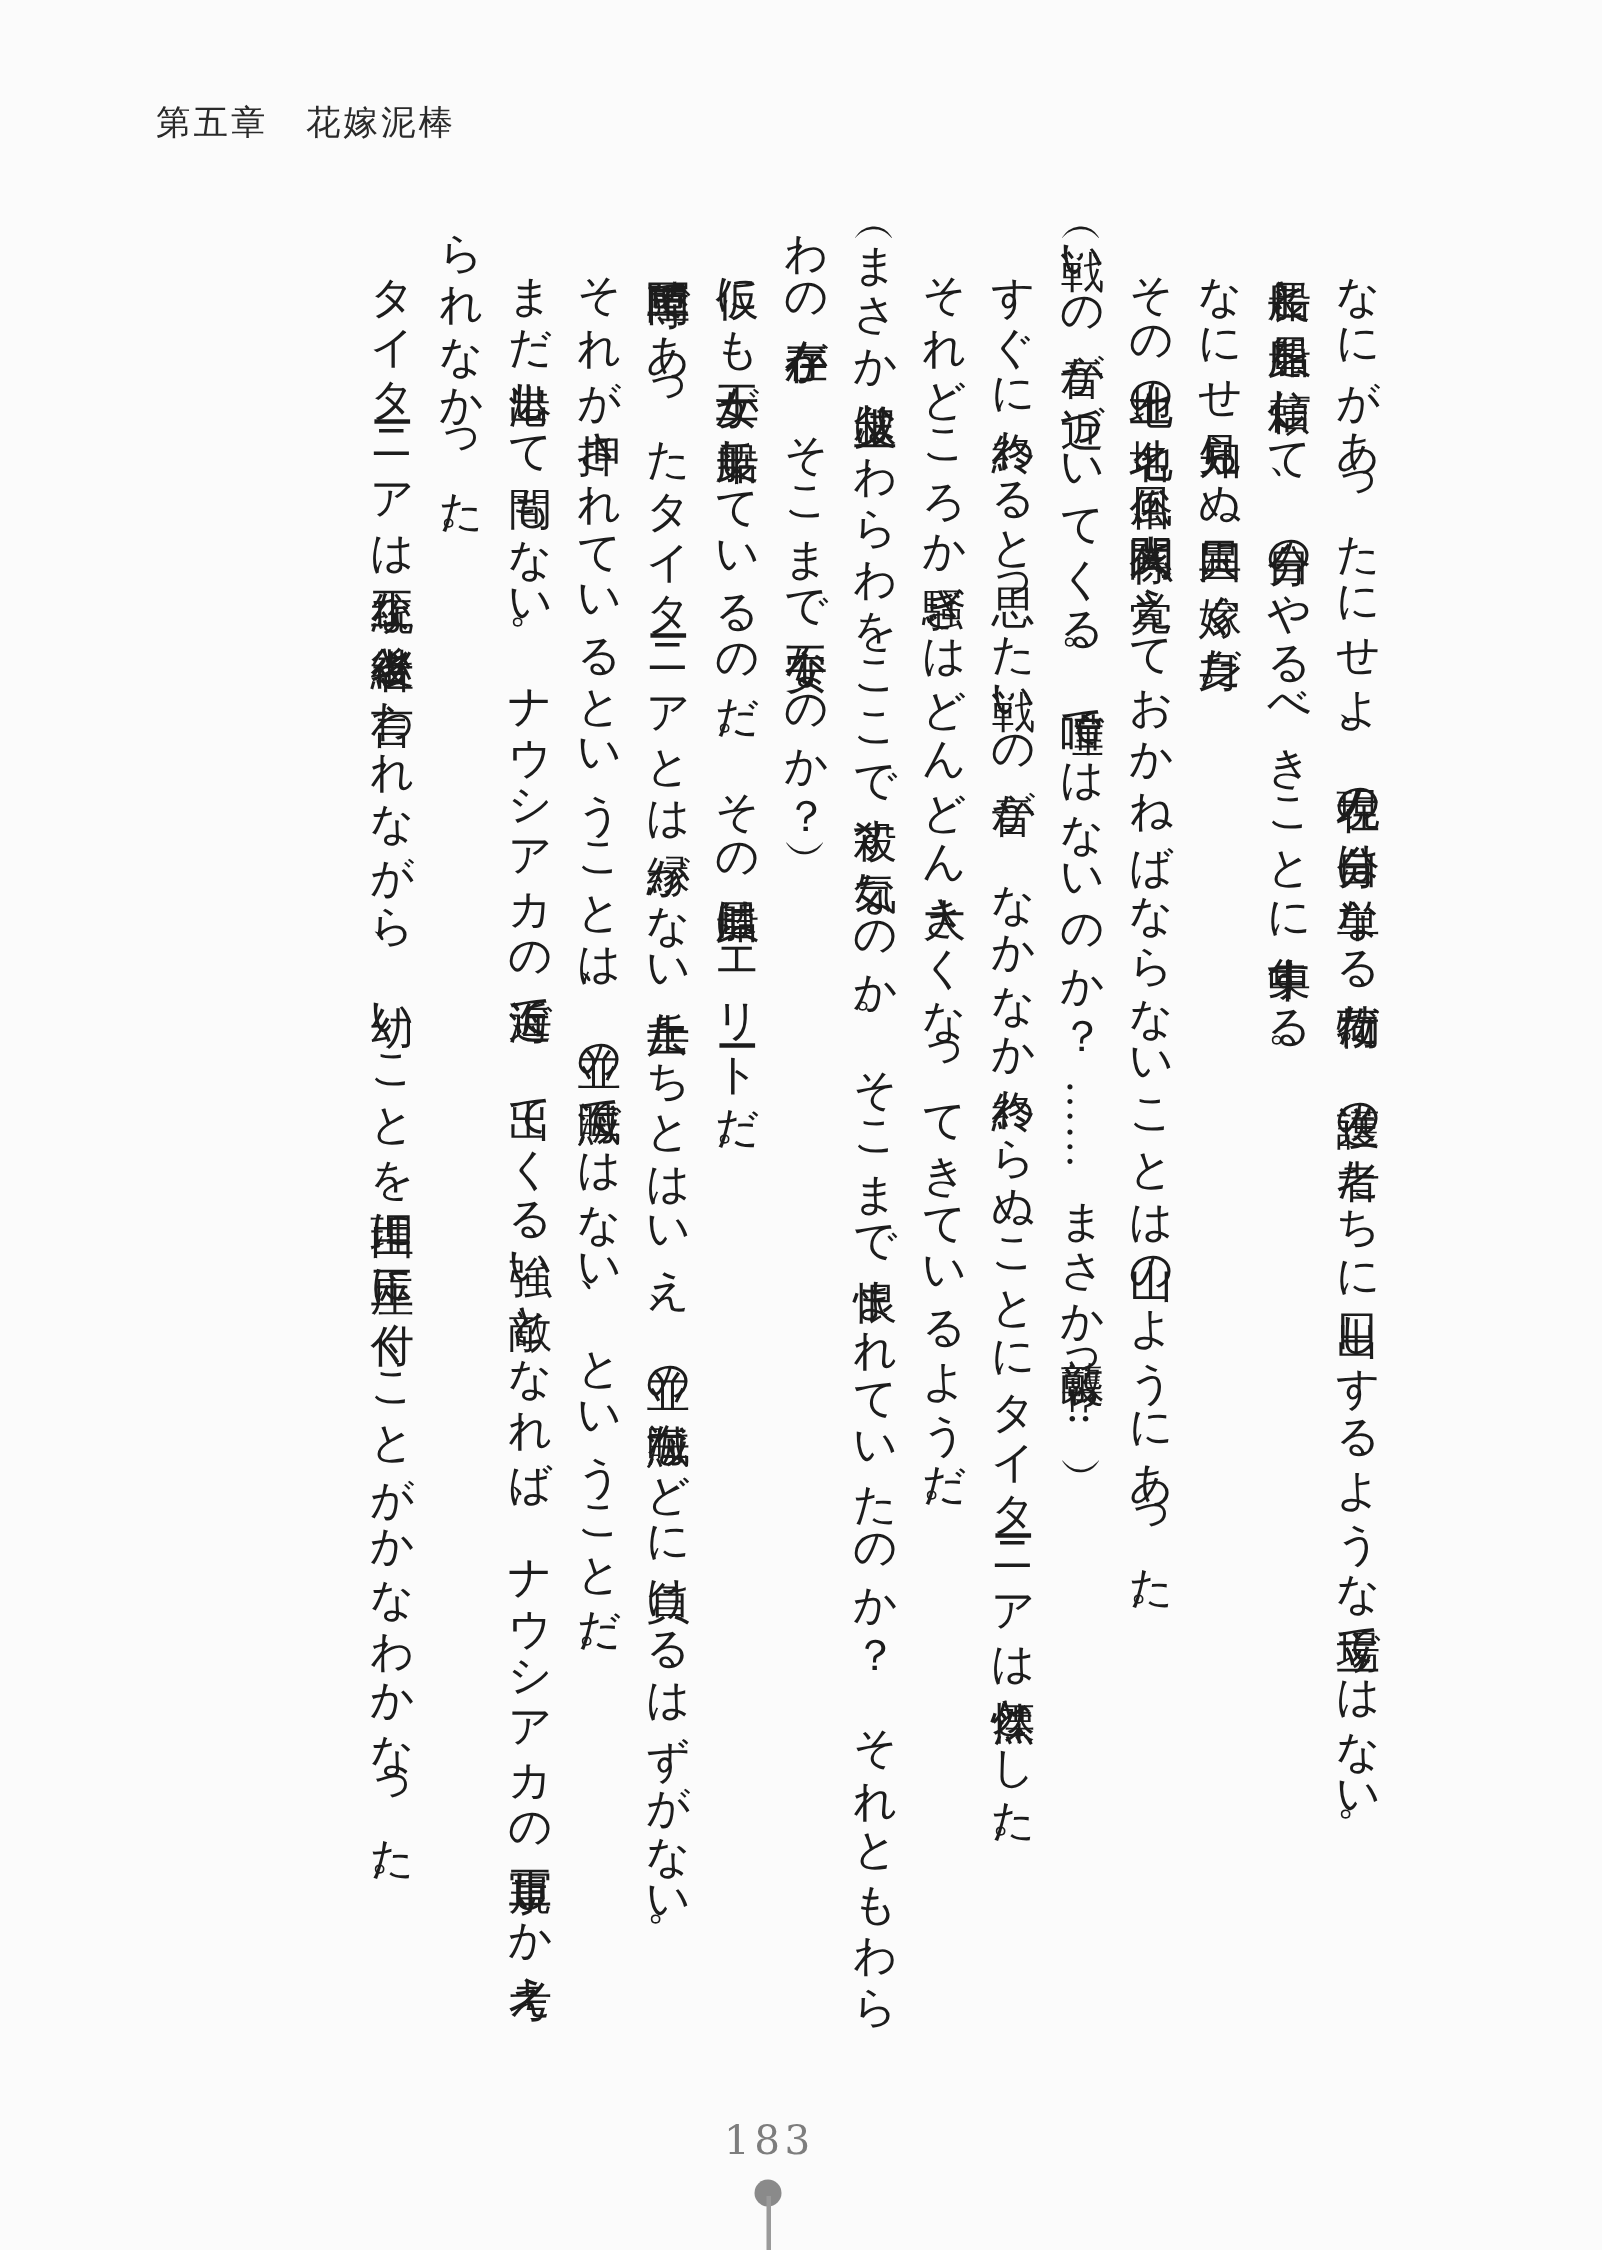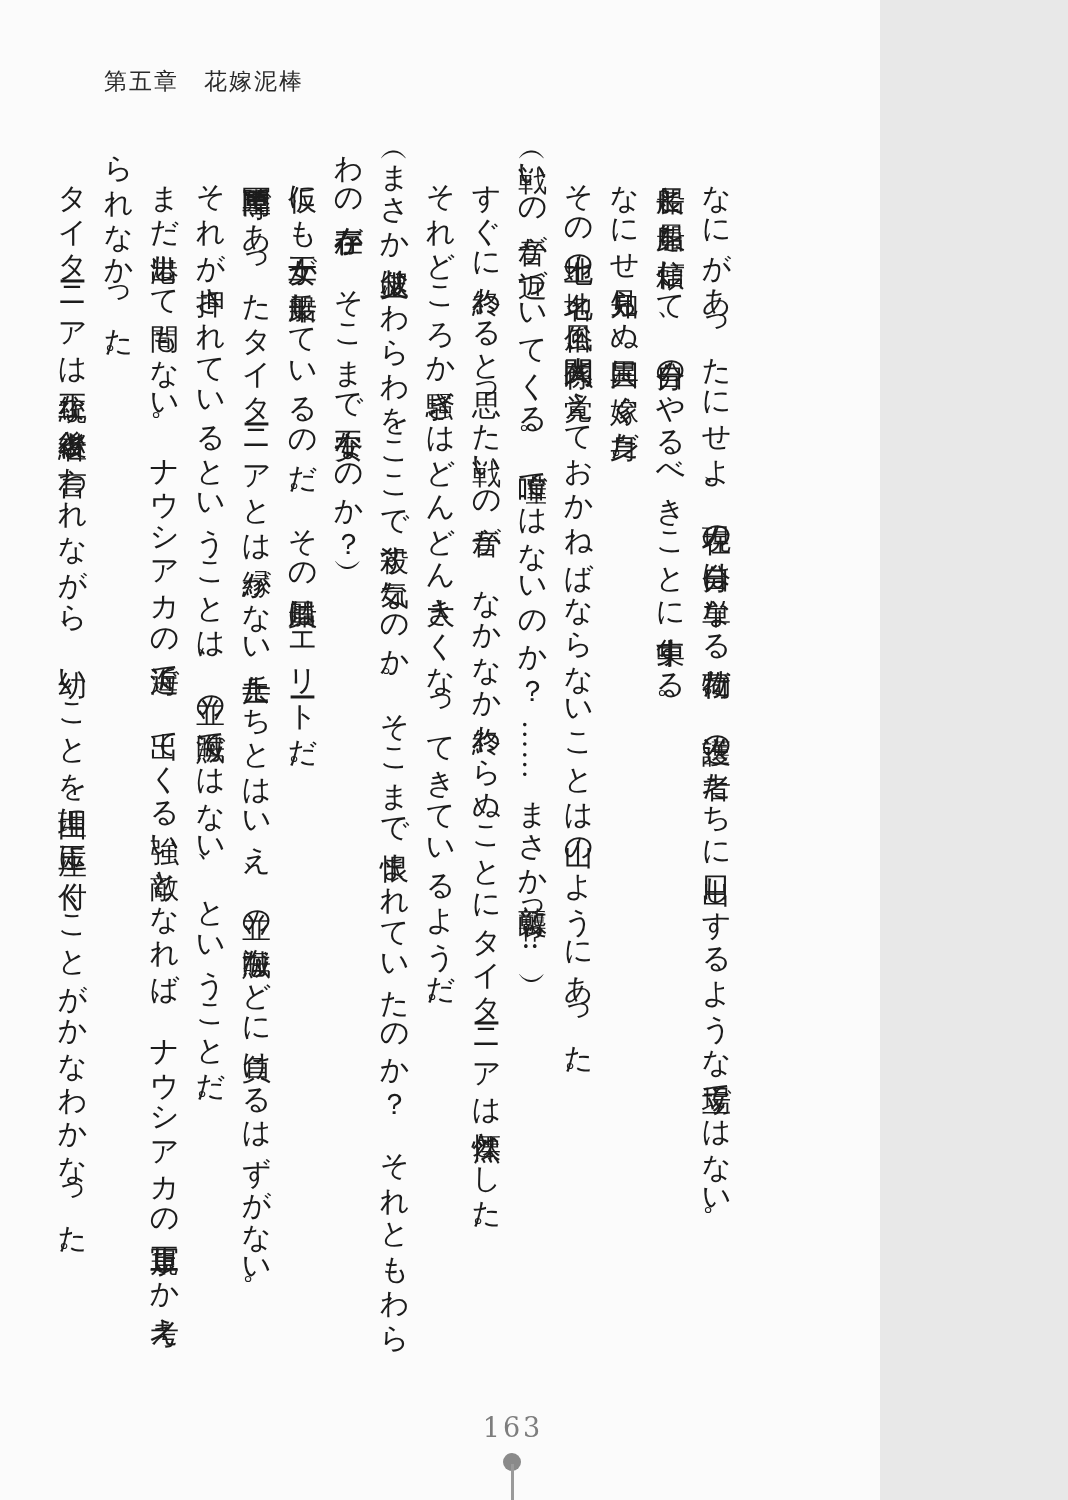--- a/index.html
+++ b/index.html
@@ -5,21 +5,21 @@
   :root{
     --text:#1c1c1c; --muted:#7d7d7d; --bg:#fbfbfb;
   }
   html,body{margin:0;padding:0;}
   body{
     width:1068px;height:1500px;
     background:#e8e8e8;
     font-family:"Liberation Serif","DejaVu Serif",serif;
   }
   .page{
-    position:relative;width:880px;height:1500px;overflow:hidden;
+    position:relative;width:1068px;height:1500px;overflow:hidden;
     background:var(--bg);
     color:var(--text);
   }
   .chapter-header{
     position:absolute;left:104px;top:66px;
     font-size:23px;letter-spacing:2px;color:#2a2a2a;
     writing-mode:horizontal-tb;white-space:pre;
   }
   .body-text{
     position:absolute;top:135px;right:140px;height:1220px;
@@ -60,20 +60,20 @@
       <p class="tight" style="text-indent: 29px;">すぐに終わると思った戦いの音が、なかなか終わらぬことにタイターニアは慄然とした。</p>
       <p style="text-indent: 29px;">それどころか騒ぎはどんどん大きくなってきているようだ。</p>
       <p style="text-indent: 7.25px;">（まさか叔父上はわらわをここで殺す気なのか。そこまで恨まれていたのか？　それともわらわの存在が、そこまで不安なのか？）</p>
       <p style="text-indent: 29px;">仮にも王女が乗船しているのだ。その船員はエリートだ。</p>
       <p style="text-indent: 29px;">陸軍専門であったタイターニアとは縁がない兵士たちとはいえ、並の海賊などに負けるはずがない。</p>
       <p style="text-indent: 29px;">それが押されているということは、並の海賊ではない、ということだ。</p>
       <p style="text-indent: 29px;">まだ出港して間もない。ナウシアカの近海で、出てくる強い敵となれば、ナウシアカの正規軍しか考えられなかった。</p>
       <p style="text-indent: 29px;">タイターニアは正統な後継者と言われながら、幼いことを理由に王座に付くことがかなわかなった。</p>
     </div>
 
-  <div class="page-number">163</div>
+  <div class="page-number">183</div>
 
   <div class="footer-ornament">
     <div class="dot"></div>
     <div class="stem"></div>
   </div>
 
 </div>
 
 </body></html>

